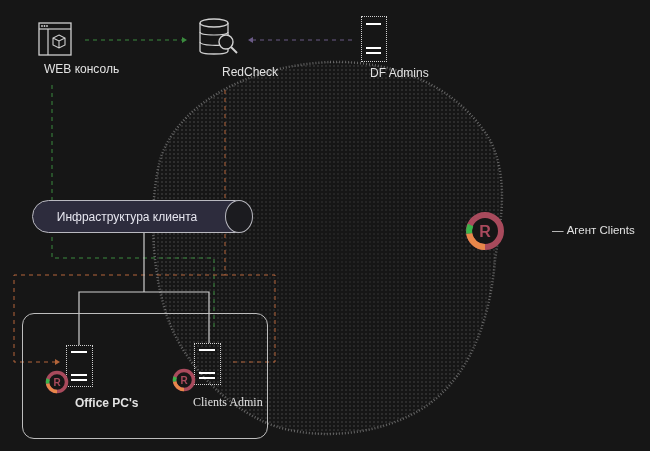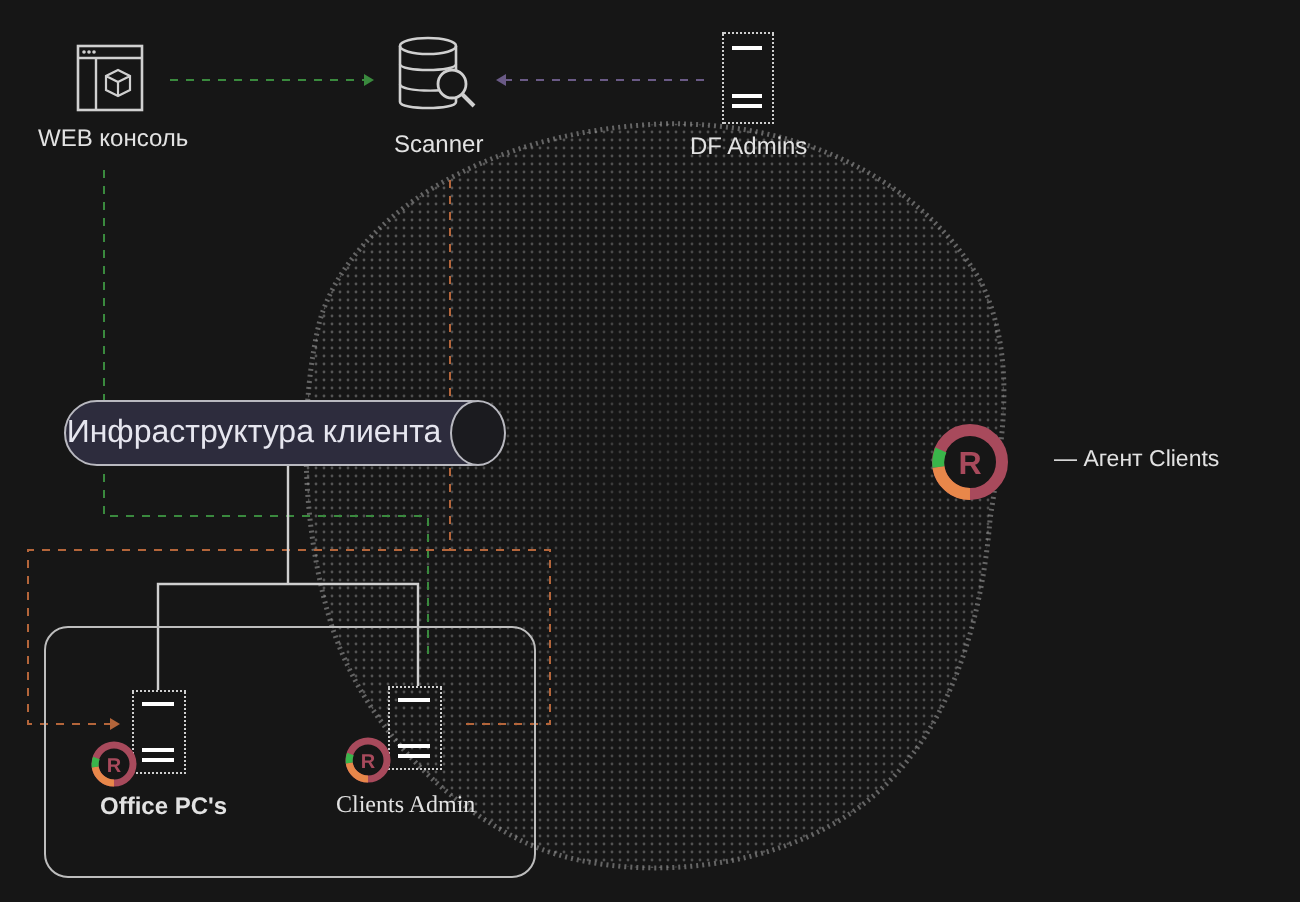--- a/index.html
+++ b/index.html
@@ -1,21 +1,21 @@
 <!DOCTYPE html>
 <html><head>
   <meta charset="utf-8">
   <style>
     html, body { margin:0; padding:0; background:#161616; }
     body { width:650px; height:451px; position:relative; overflow:hidden; font-family:"Liberation Sans", sans-serif; color:#e6e6e6; }
     .abs { position:absolute; }
-    .label { font-size:12px; color:#e2e2e2; white-space:nowrap; }
+    .label { font-size:12px; color:#e2e2e2; white-space:nowrap;margin-left:25px; }
     svg { position:absolute; left:0; top:0; }
     .pipe { position:absolute; left:32px; top:200px; width:220px; height:33px; background:#2d2c3d; border:1.5px solid #b9b9c0; border-radius:17px; box-sizing:border-box; }
-    .pipe-text { position:absolute; left:0; right:30px; top:0; bottom:0; display:flex; align-items:center; justify-content:center; font-size:16px; color:#e6e6ef; }
+    .pipe-text { position:absolute; left:0; right:30px; top:0; bottom:0; display:flex; align-items:center; justify-content:center; font-size:12px; color:#e6e6ef; }
     .pipe-end { position:absolute; right:-2px; top:-1.5px; width:28px; height:33px; border:1.5px solid #b9b9c0; border-radius:50%; box-sizing:border-box; background:#1b1b1f; }
     .group-box { position:absolute; left:22px; top:313px; width:246px; height:126px; border:1.5px solid #bdbdbd; border-radius:12px; box-sizing:border-box; }
   </style>
 </head>
 <body>
 
 <svg width="650" height="451">
   <defs>
     <pattern id="dots" width="4" height="4" patternUnits="userSpaceOnUse">
       <circle cx="2" cy="2" r="0.7" fill="#8a8a8a" opacity="0.55"></circle>
@@ -63,21 +63,21 @@
 
 <div class="abs" style="left:198px;top:18px;width:42px;height:40px;">
   <svg width="42" height="40" viewBox="0 0 42 40" style="position:static">
     <ellipse cx="16" cy="5" rx="14" ry="4" fill="none" stroke="#d0d0d0" stroke-width="1.3"></ellipse>
     <path d="M2,5 L2,33 C2,37 30,37 30,33 L30,5" fill="none" stroke="#d0d0d0" stroke-width="1.3"></path>
     <path d="M2,14 C2,18 30,18 30,14 M2,24 C2,28 26,28 26,26" fill="none" stroke="#d0d0d0" stroke-width="1.2"></path>
     <circle cx="28" cy="24" r="7" fill="#161616" stroke="#d0d0d0" stroke-width="1.4"></circle>
     <line x1="33" y1="29" x2="39" y2="35" stroke="#d0d0d0" stroke-width="2"></line>
   </svg>
 </div>
-<div class="abs label" style="left:197px;top:65px;">Scanner</div>
+<div class="abs label" style="left:197px;top:65px;">RedCheck</div>
 
 <div class="abs" style="left:361px;top:16px;width:26px;height:46px;border:1.5px dotted #cfcfcf;box-sizing:border-box;">
   <div style="position:absolute;left:4px;top:6px;width:15px;height:2px;background:#fff"></div>
   <div style="position:absolute;left:4px;top:30px;width:15px;height:2px;background:#fff"></div>
   <div style="position:absolute;left:4px;top:35px;width:15px;height:2px;background:#fff"></div>
 </div>
 <div class="abs label" style="left:345px;top:66px;text-align:center;">DF Admins</div>
 
 <div class="pipe">
   <div class="pipe-text">Инфраструктура клиента</div>

